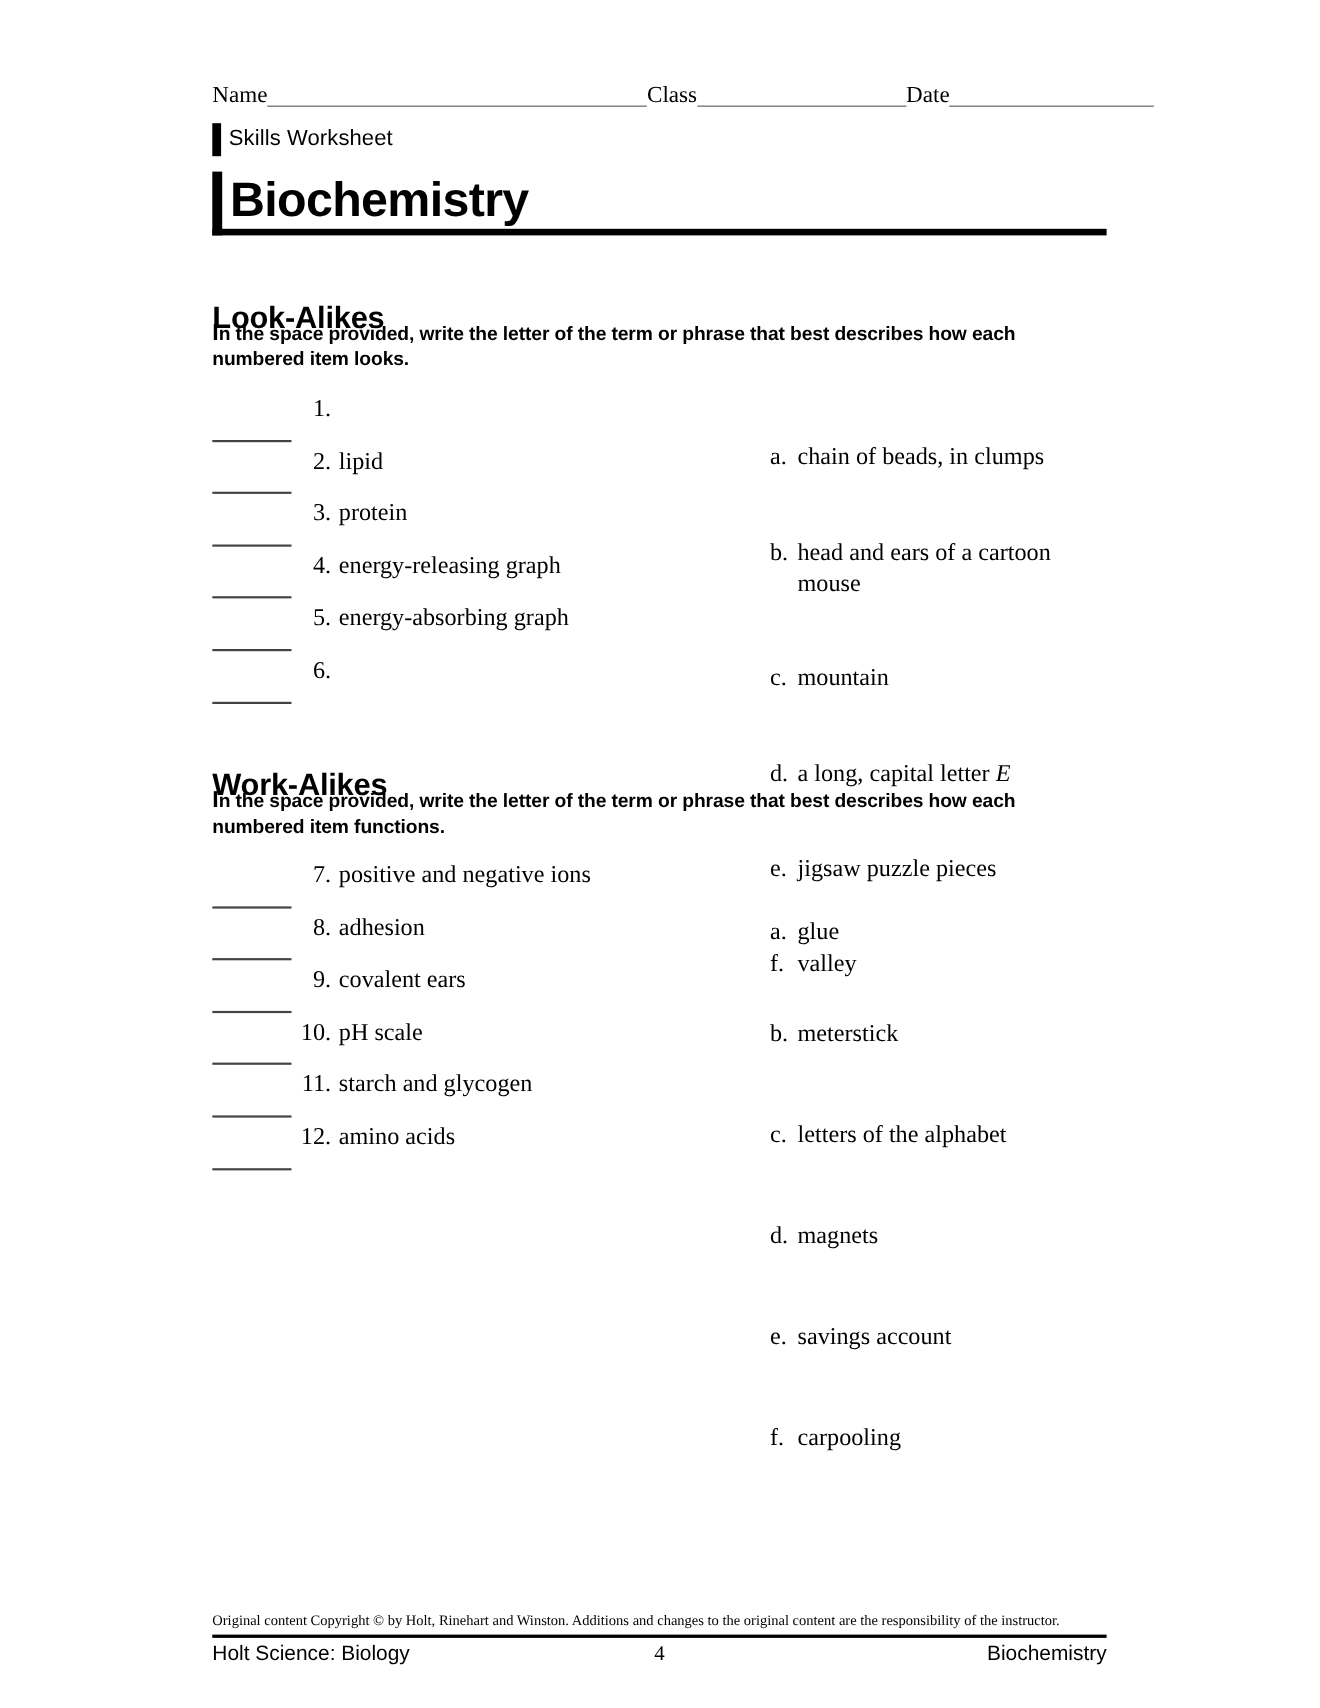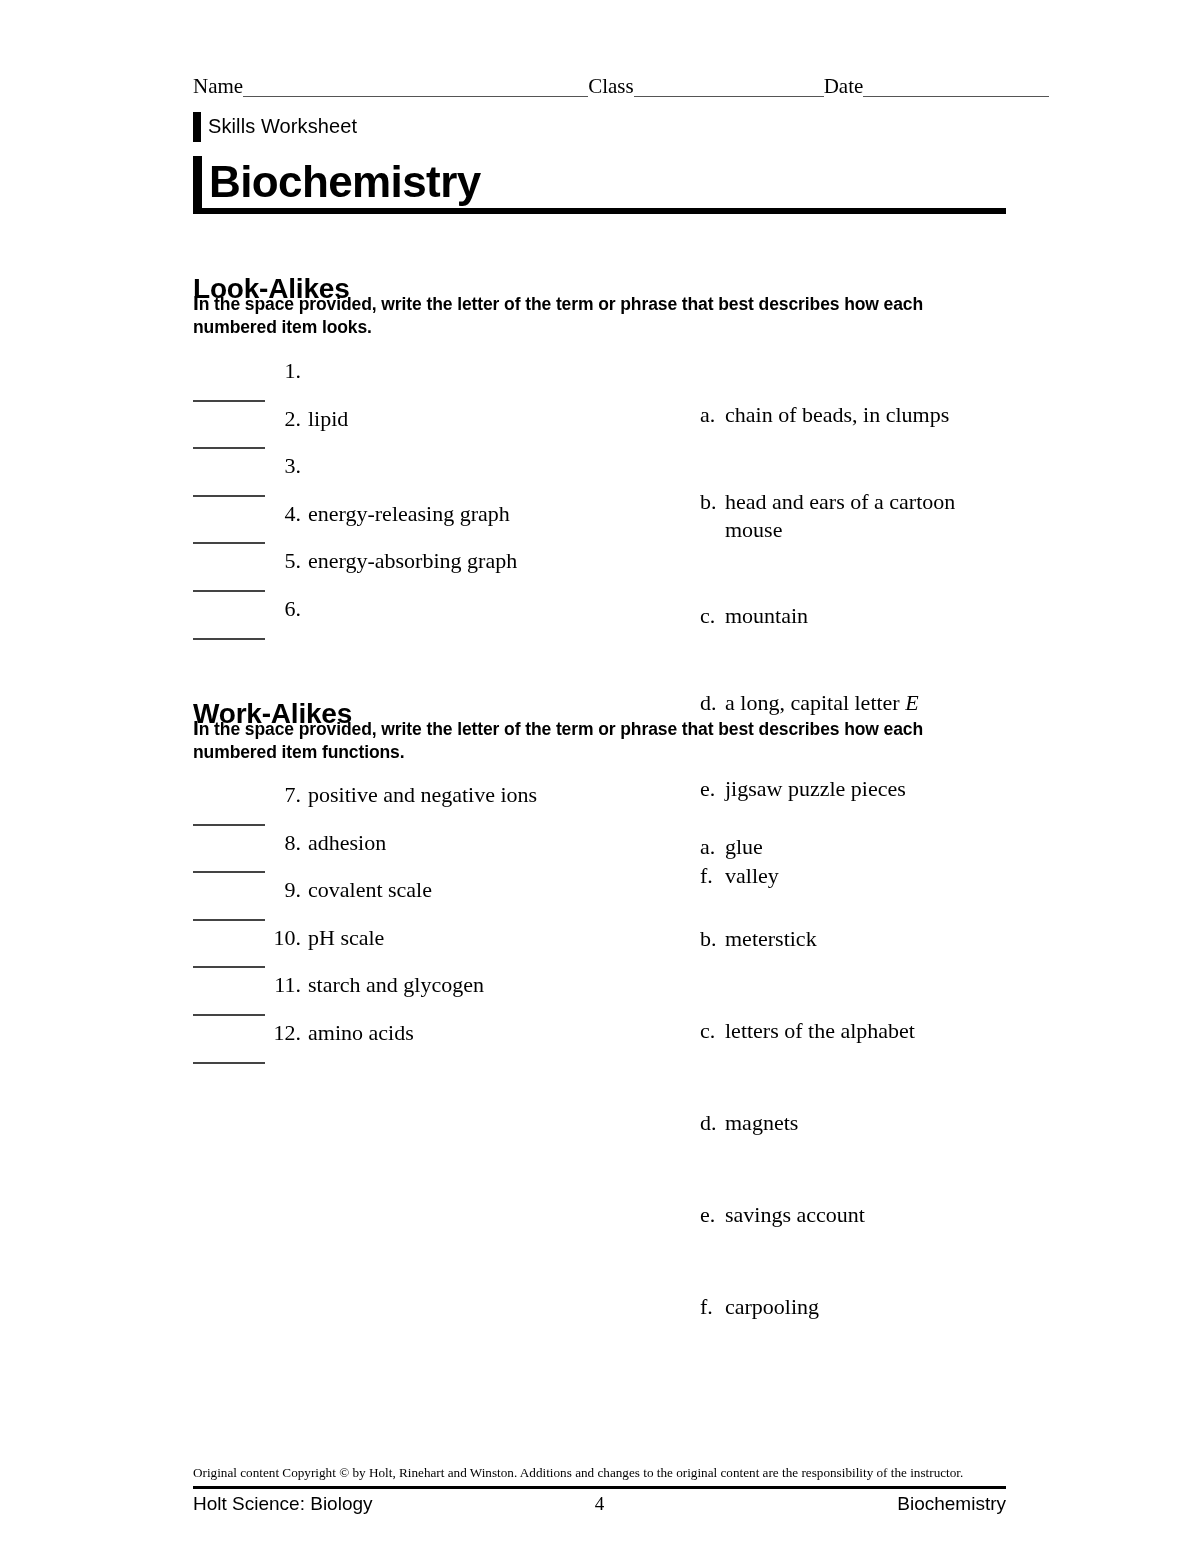--- a/index.html
+++ b/index.html
@@ -244,20 +244,21 @@
       <span class="item-num">1.</span>
     </div>
     <div class="item-row">
       <span class="blank"></span>
       <span class="item-num">2.</span>
       <span class="item-text">lipid</span>
     </div>
     <div class="item-row">
       <span class="blank"></span>
       <span class="item-num">3.</span>
+      <span class="item-text">protein</span>
     </div>
     <div class="item-row">
       <span class="blank"></span>
       <span class="item-num">4.</span>
       <span class="item-text">energy-releasing graph</span>
     </div>
     <div class="item-row">
       <span class="blank"></span>
       <span class="item-num">5.</span>
       <span class="item-text">energy-absorbing graph</span>
@@ -307,21 +308,21 @@
       <span class="item-text">positive and negative ions</span>
     </div>
     <div class="item-row">
       <span class="blank"></span>
       <span class="item-num">8.</span>
       <span class="item-text">adhesion</span>
     </div>
     <div class="item-row">
       <span class="blank"></span>
       <span class="item-num">9.</span>
-      <span class="item-text">covalent scale</span>
+      <span class="item-text">covalent ears</span>
     </div>
     <div class="item-row">
       <span class="blank"></span>
       <span class="item-num">10.</span>
       <span class="item-text">pH scale</span>
     </div>
     <div class="item-row">
       <span class="blank"></span>
       <span class="item-num">11.</span>
       <span class="item-text">starch and glycogen</span>

